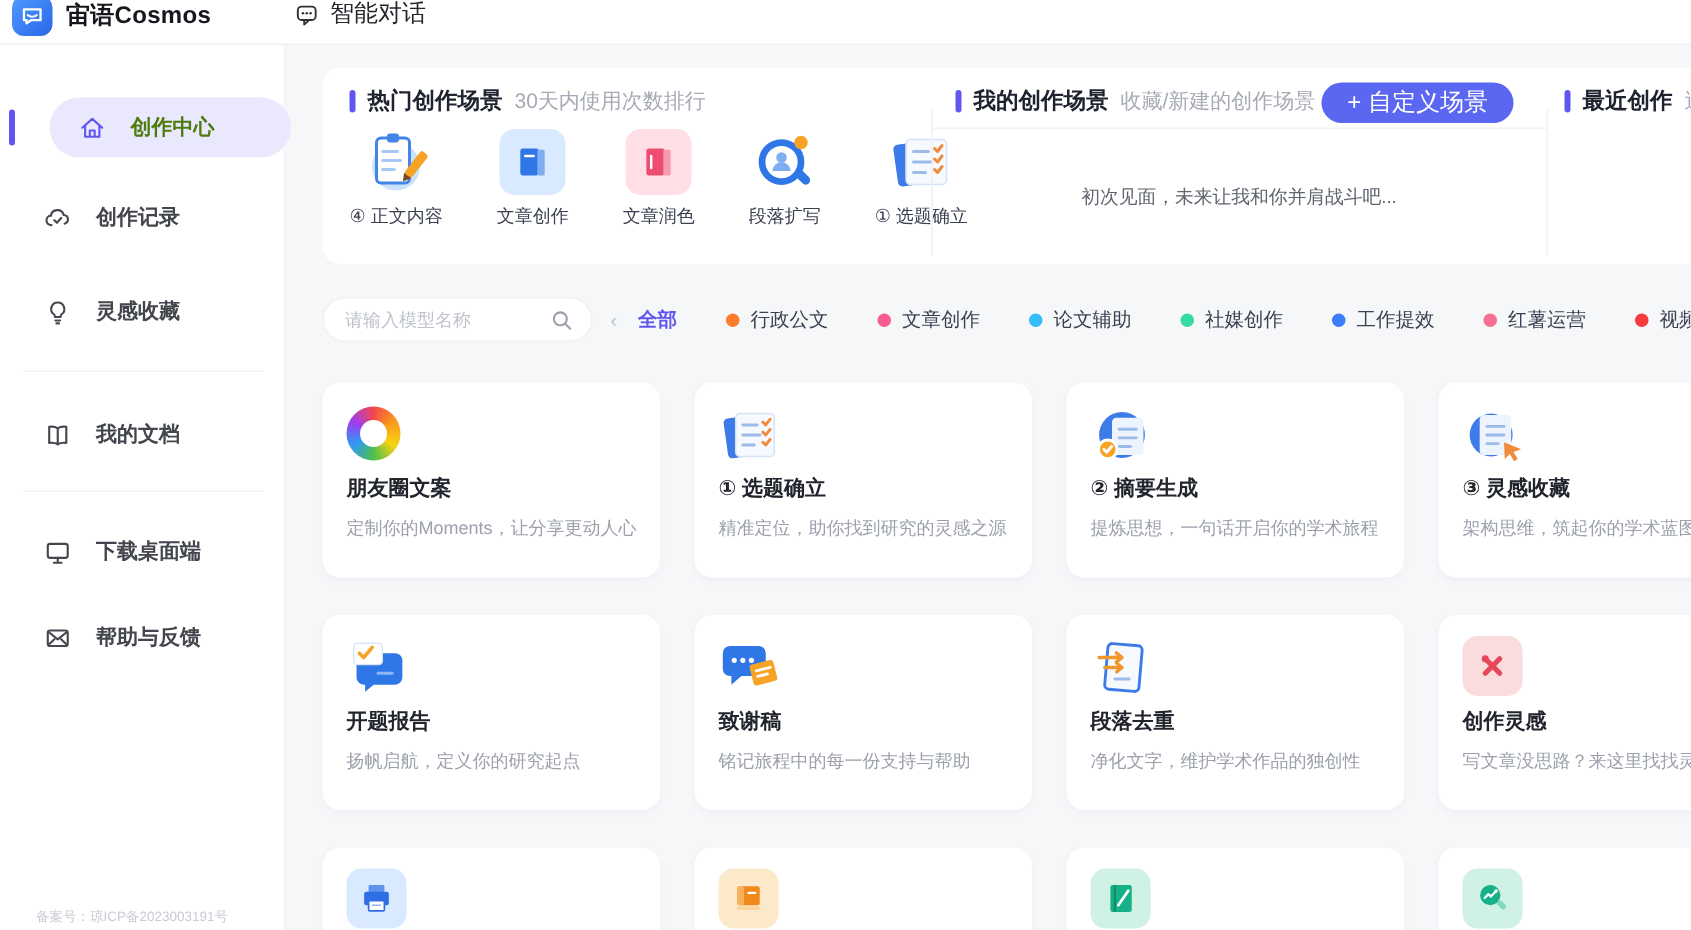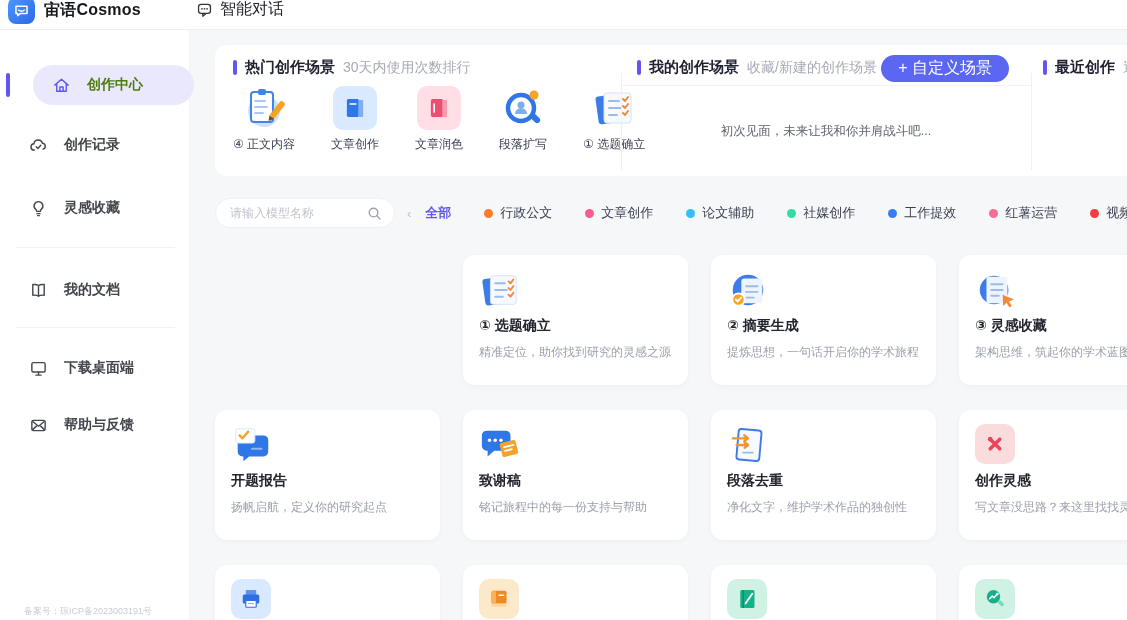--- a/index.html
+++ b/index.html
@@ -291,20 +291,25 @@
           <span>红薯运营</span>
         </span>
       <span class="tab">
           <i class="dot" style="background: rgb(245, 59, 59);"></i>
           <span>视频创作</span>
         </span>
 
     </div>
   </div>
 
+  <div class="card" style="left:25px;top:225px">
+    <span class="c-icon ring" style="top:16px"></span>
+    <span class="c-title">朋友圈文案</span>
+    <span class="c-desc">定制你的Moments，让分享更动人心</span>
+  </div>
   <div class="card" style="left:273px;top:225px">
     <svg class="c-icon" width="42" height="42" viewBox="0 0 44 44">
       <rect x="5" y="9" width="26" height="28" rx="3" fill="#3D7BE8" transform="rotate(-8 18 23)"></rect>
       <rect x="12" y="7" width="27" height="30" rx="3" fill="#F6F9FE" stroke="#D5E2F6"></rect>
       <path d="M17 15h10M17 22h12M17 29h8" stroke="#9DBBE8" stroke-width="2" stroke-linecap="round"></path>
       <path d="M31 13l2 2 3-4M31 20l2 2 3-4M31 27l2 2 3-4" stroke="#F08A3C" stroke-width="2" fill="none" stroke-linecap="round" stroke-linejoin="round"></path>
     </svg>
     <span class="c-title">① 选题确立</span>
     <span class="c-desc">精准定位，助你找到研究的灵感之源</span>
   </div>

